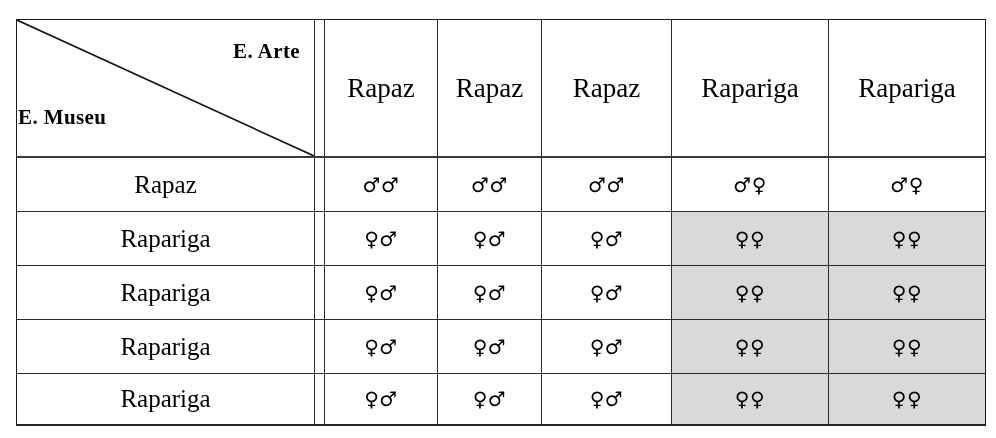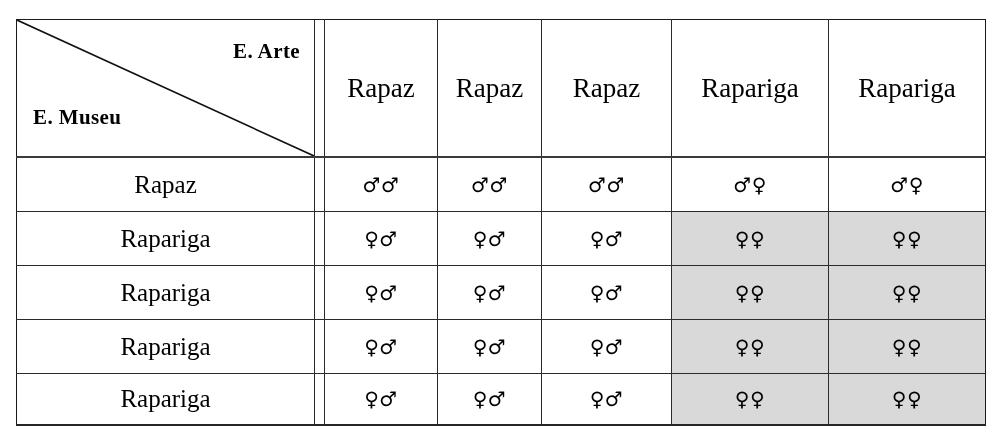--- a/index.html
+++ b/index.html
@@ -73,21 +73,21 @@
     position: absolute;
     right: 14px;
     top: 19px;
     font-weight: bold;
     font-size: 21px;
     letter-spacing: 0.4px;
     white-space: nowrap;
   }
   .corner-label-bottom {
     position: absolute;
-    left: 16px;
+    left: 1px;
     bottom: 26px;
     font-weight: bold;
     font-size: 21px;
     letter-spacing: 0.4px;
     white-space: nowrap;
   }
 
   
   .sep-col {
     width: 9px;

